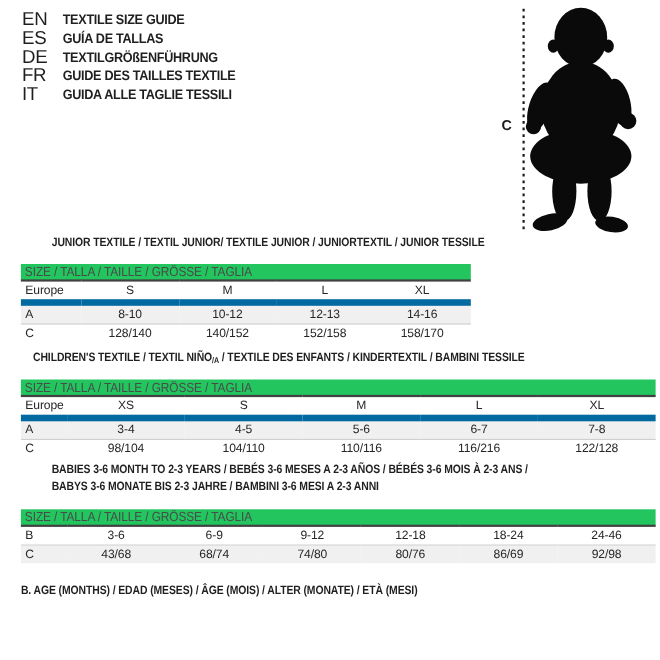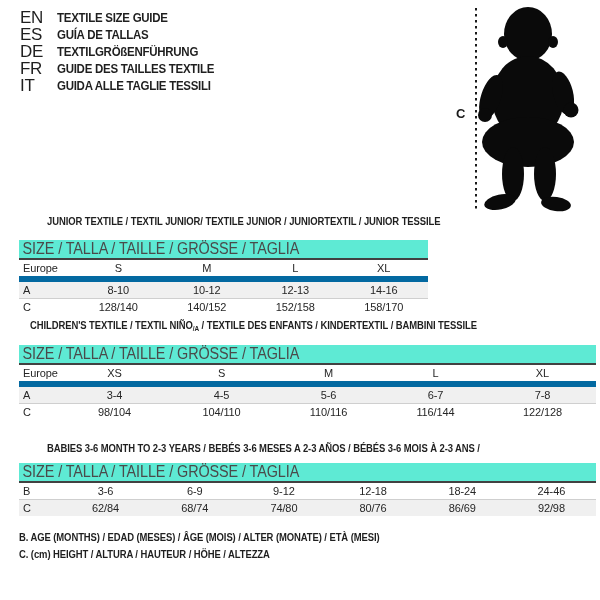--- a/index.html
+++ b/index.html
@@ -19,32 +19,32 @@
 
   
   .figure { left:450px; top:0; width:150px; height:215px; }
 
   
   .sec-title { font-weight:bold; font-size:11px; white-space:nowrap;margin-left:28px; }
   .cond { display:inline-block; transform:scaleX(0.86); transform-origin:0 50%;
           white-space:nowrap; letter-spacing:-0.1px; }
   #sec1-title { left:19px; top:215px; }
   #sec2-title { left:2px; top:319px; }
-  #sec3-title { left:19px; top:441px; line-height:14.5px; }
+  #sec3-title { left:19px; top:420px; line-height:14.5px; }
   .sub-a { font-size:7.5px; vertical-align:-2px; }
 
   
   table.size-table { border-collapse:collapse; table-layout:fixed; position:absolute; left:19px; }
   #table1 { top:240px; width:409px; }
   #table2 { top:345px; width:577px; }
   #table3 { top:463px; width:577px; }
   td { font-size:11px; text-align:center; height:16px; padding:0; vertical-align:middle;
        color:#262626; letter-spacing:-0.1px; }
   td.lbl { text-align:left; padding-left:4px; }
-  tr.bar td { background:#5eead4; color:#4a4a4a; text-align:left; font-size:16px;
+  tr.bar td { background:#22c55e; color:#4a4a4a; text-align:left; font-size:12px;
               height:13px; border-bottom:2px solid #414141; }
   tr.bar .bar-cond { display:inline-block; transform:scaleX(0.9); transform-origin:0 50%;
               white-space:nowrap; padding-left:4px; }
   tr.r-head td { border-bottom:6px solid #0369a1; }
   tr.r-mid  td { border-bottom:1px solid #cfcfcf; }
   tr.shaded td { background:#f0f0f0; }
 
   
   .footnotes { left:19px; top:531px; }
   .footnote { font-weight:bold; font-size:11px; height:16.6px; white-space:nowrap; }
@@ -166,28 +166,29 @@
     <td>4-5</td>
     <td>5-6</td>
     <td>6-7</td>
     <td>7-8</td>
   </tr>
   <tr>
     <td class="lbl">C</td>
     <td>98/104</td>
     <td>104/110</td>
     <td>110/116</td>
-    <td>116/144</td>
+    <td>116/216</td>
     <td>122/128</td>
   </tr>
 </tbody>
   </table>
 
 <div class="abs sec-title" id="sec3-title">
   <div><span class="cond">BABIES 3-6 MONTH TO 2-3 YEARS / BEBÉS 3-6 MESES A 2-3 AÑOS / BÉBÉS 3-6 MOIS À 2-3 ANS /</span></div>
+  <div><span class="cond">BABYS 3-6 MONATE BIS 2-3 JAHRE / BAMBINI 3-6 MESI A 2-3 ANNI</span></div>
 </div>
 <table class="size-table" id="table3">
   <colgroup>
       <col style="width:42px">
       <col>
       <col>
       <col>
       <col>
       <col>
       <col>
@@ -200,26 +201,25 @@
     <td class="lbl">B</td>
     <td>3-6</td>
     <td>6-9</td>
     <td>9-12</td>
     <td>12-18</td>
     <td>18-24</td>
     <td>24-46</td>
   </tr>
   <tr class="shaded">
     <td class="lbl">C</td>
-    <td>62/84</td>
+    <td>43/68</td>
     <td>68/74</td>
     <td>74/80</td>
     <td>80/76</td>
     <td>86/69</td>
     <td>92/98</td>
   </tr>
 </tbody>
   </table>
 
 <div class="abs footnotes">
   <div class="footnote"><span class="cond">B. AGE (MONTHS) / EDAD (MESES) / ÂGE (MOIS) / ALTER (MONATE) / ETÀ (MESI)</span></div>
-  <div class="footnote"><span class="cond">C. (cm) HEIGHT / ALTURA / HAUTEUR / HÖHE / ALTEZZA</span></div>
 </div>
 
 </body></html>

